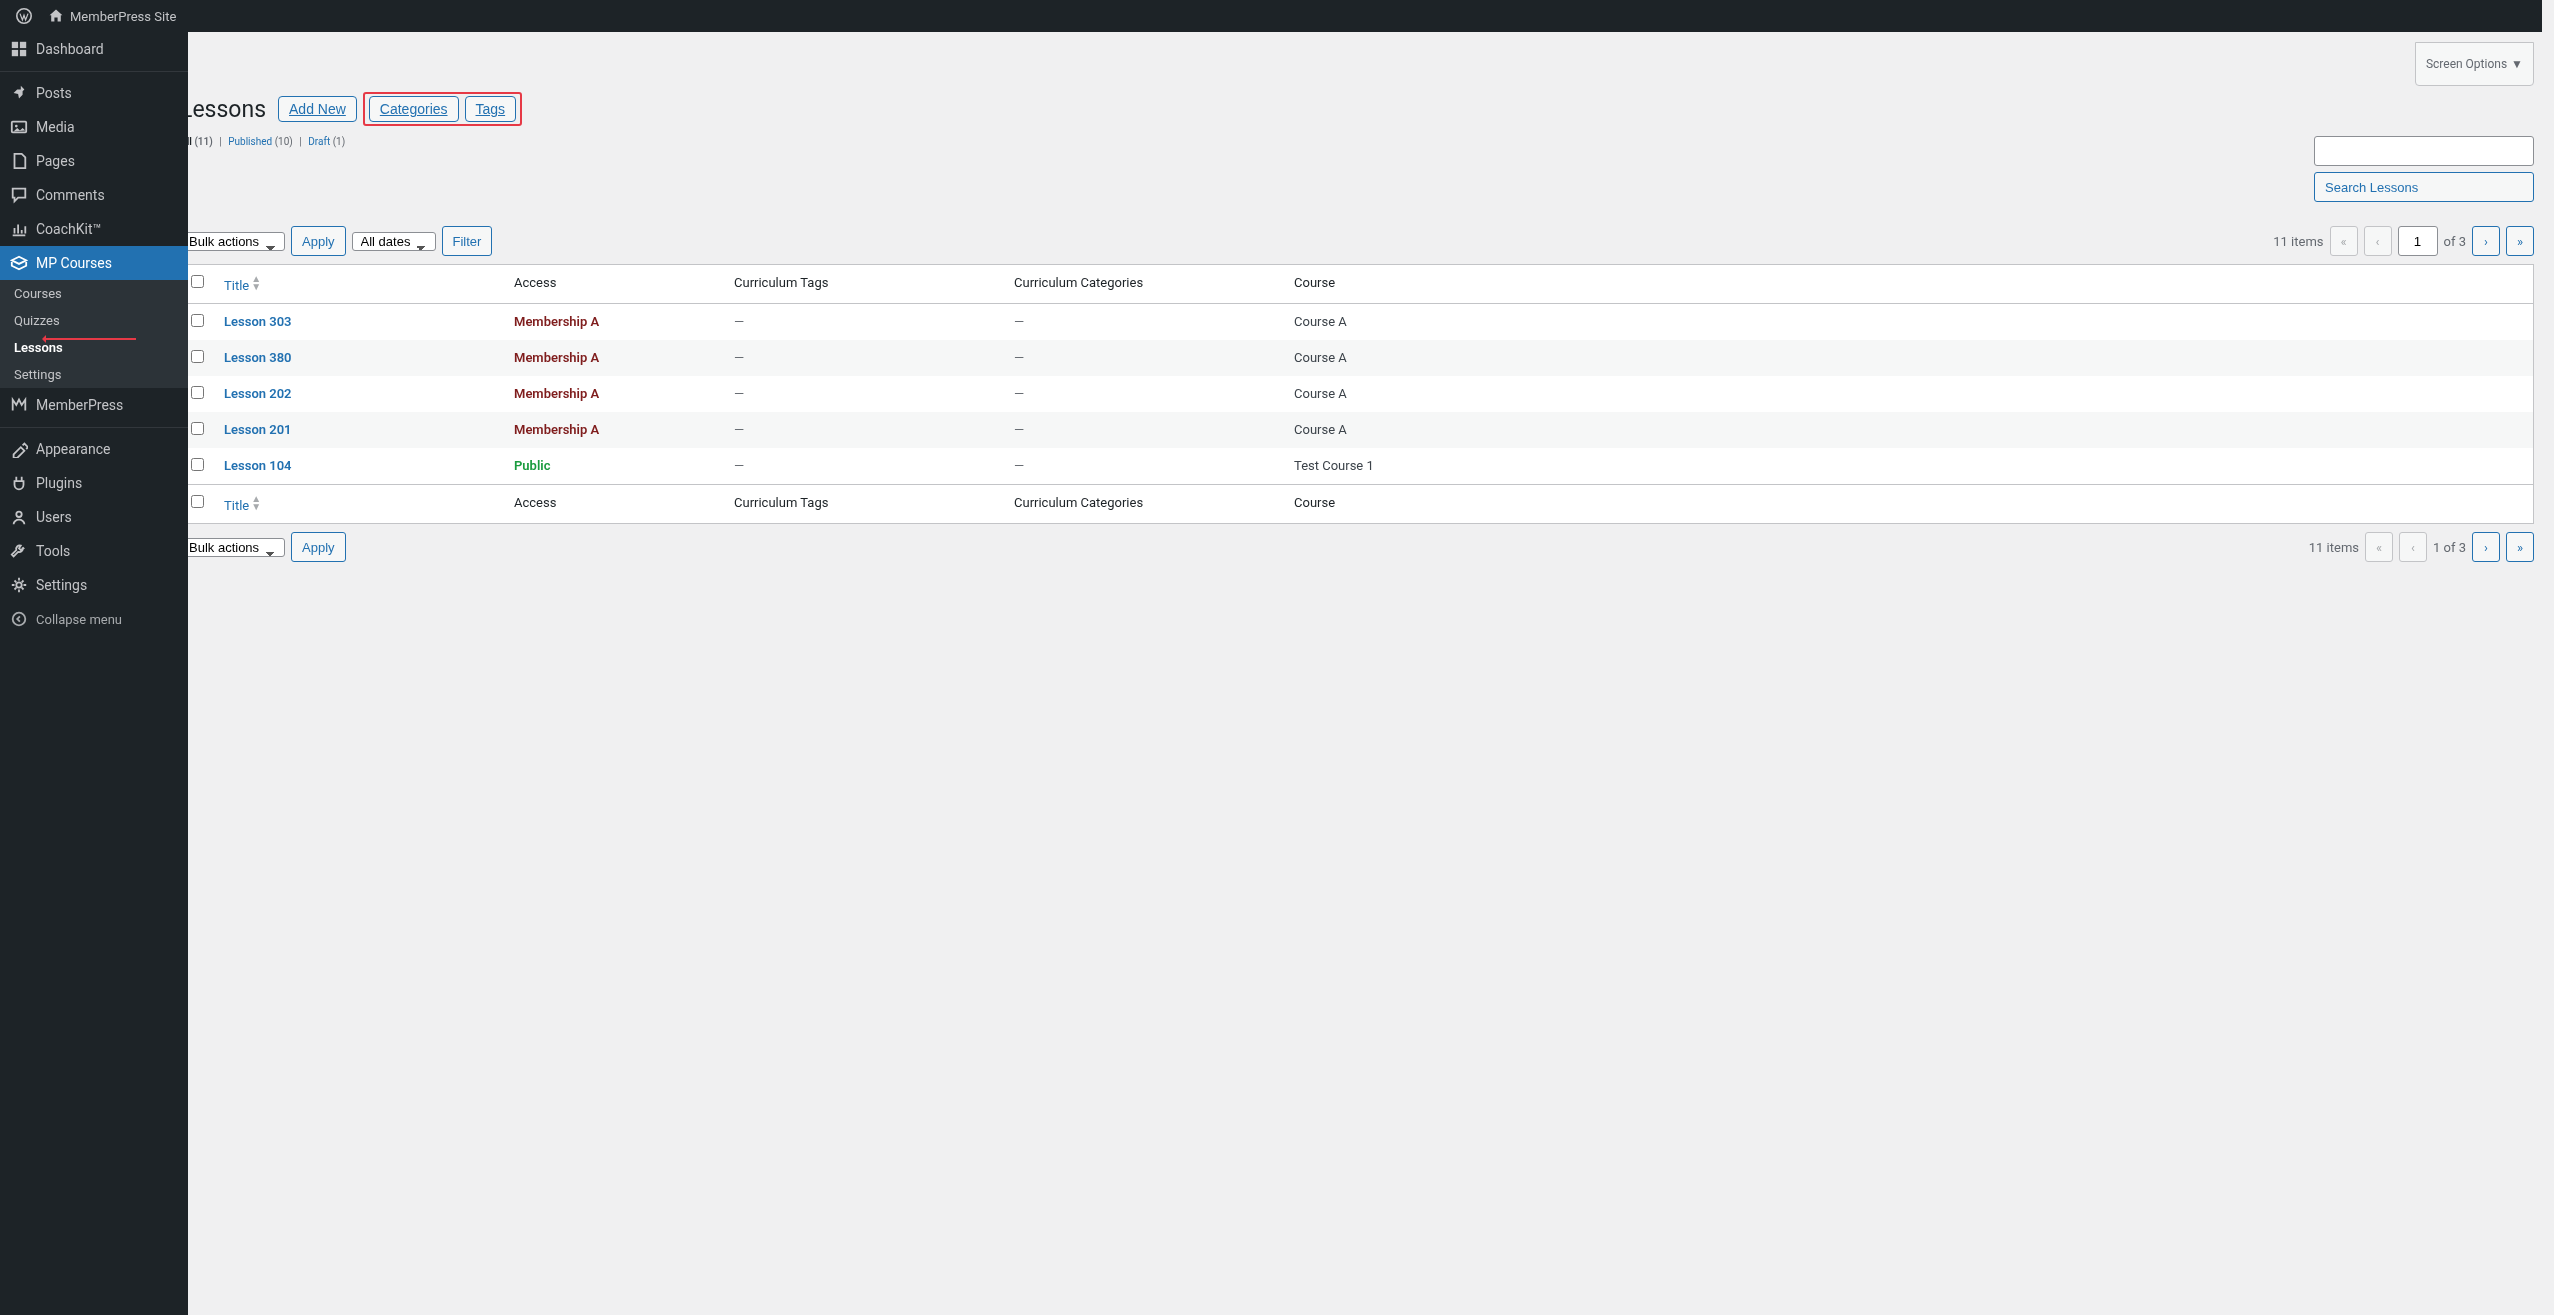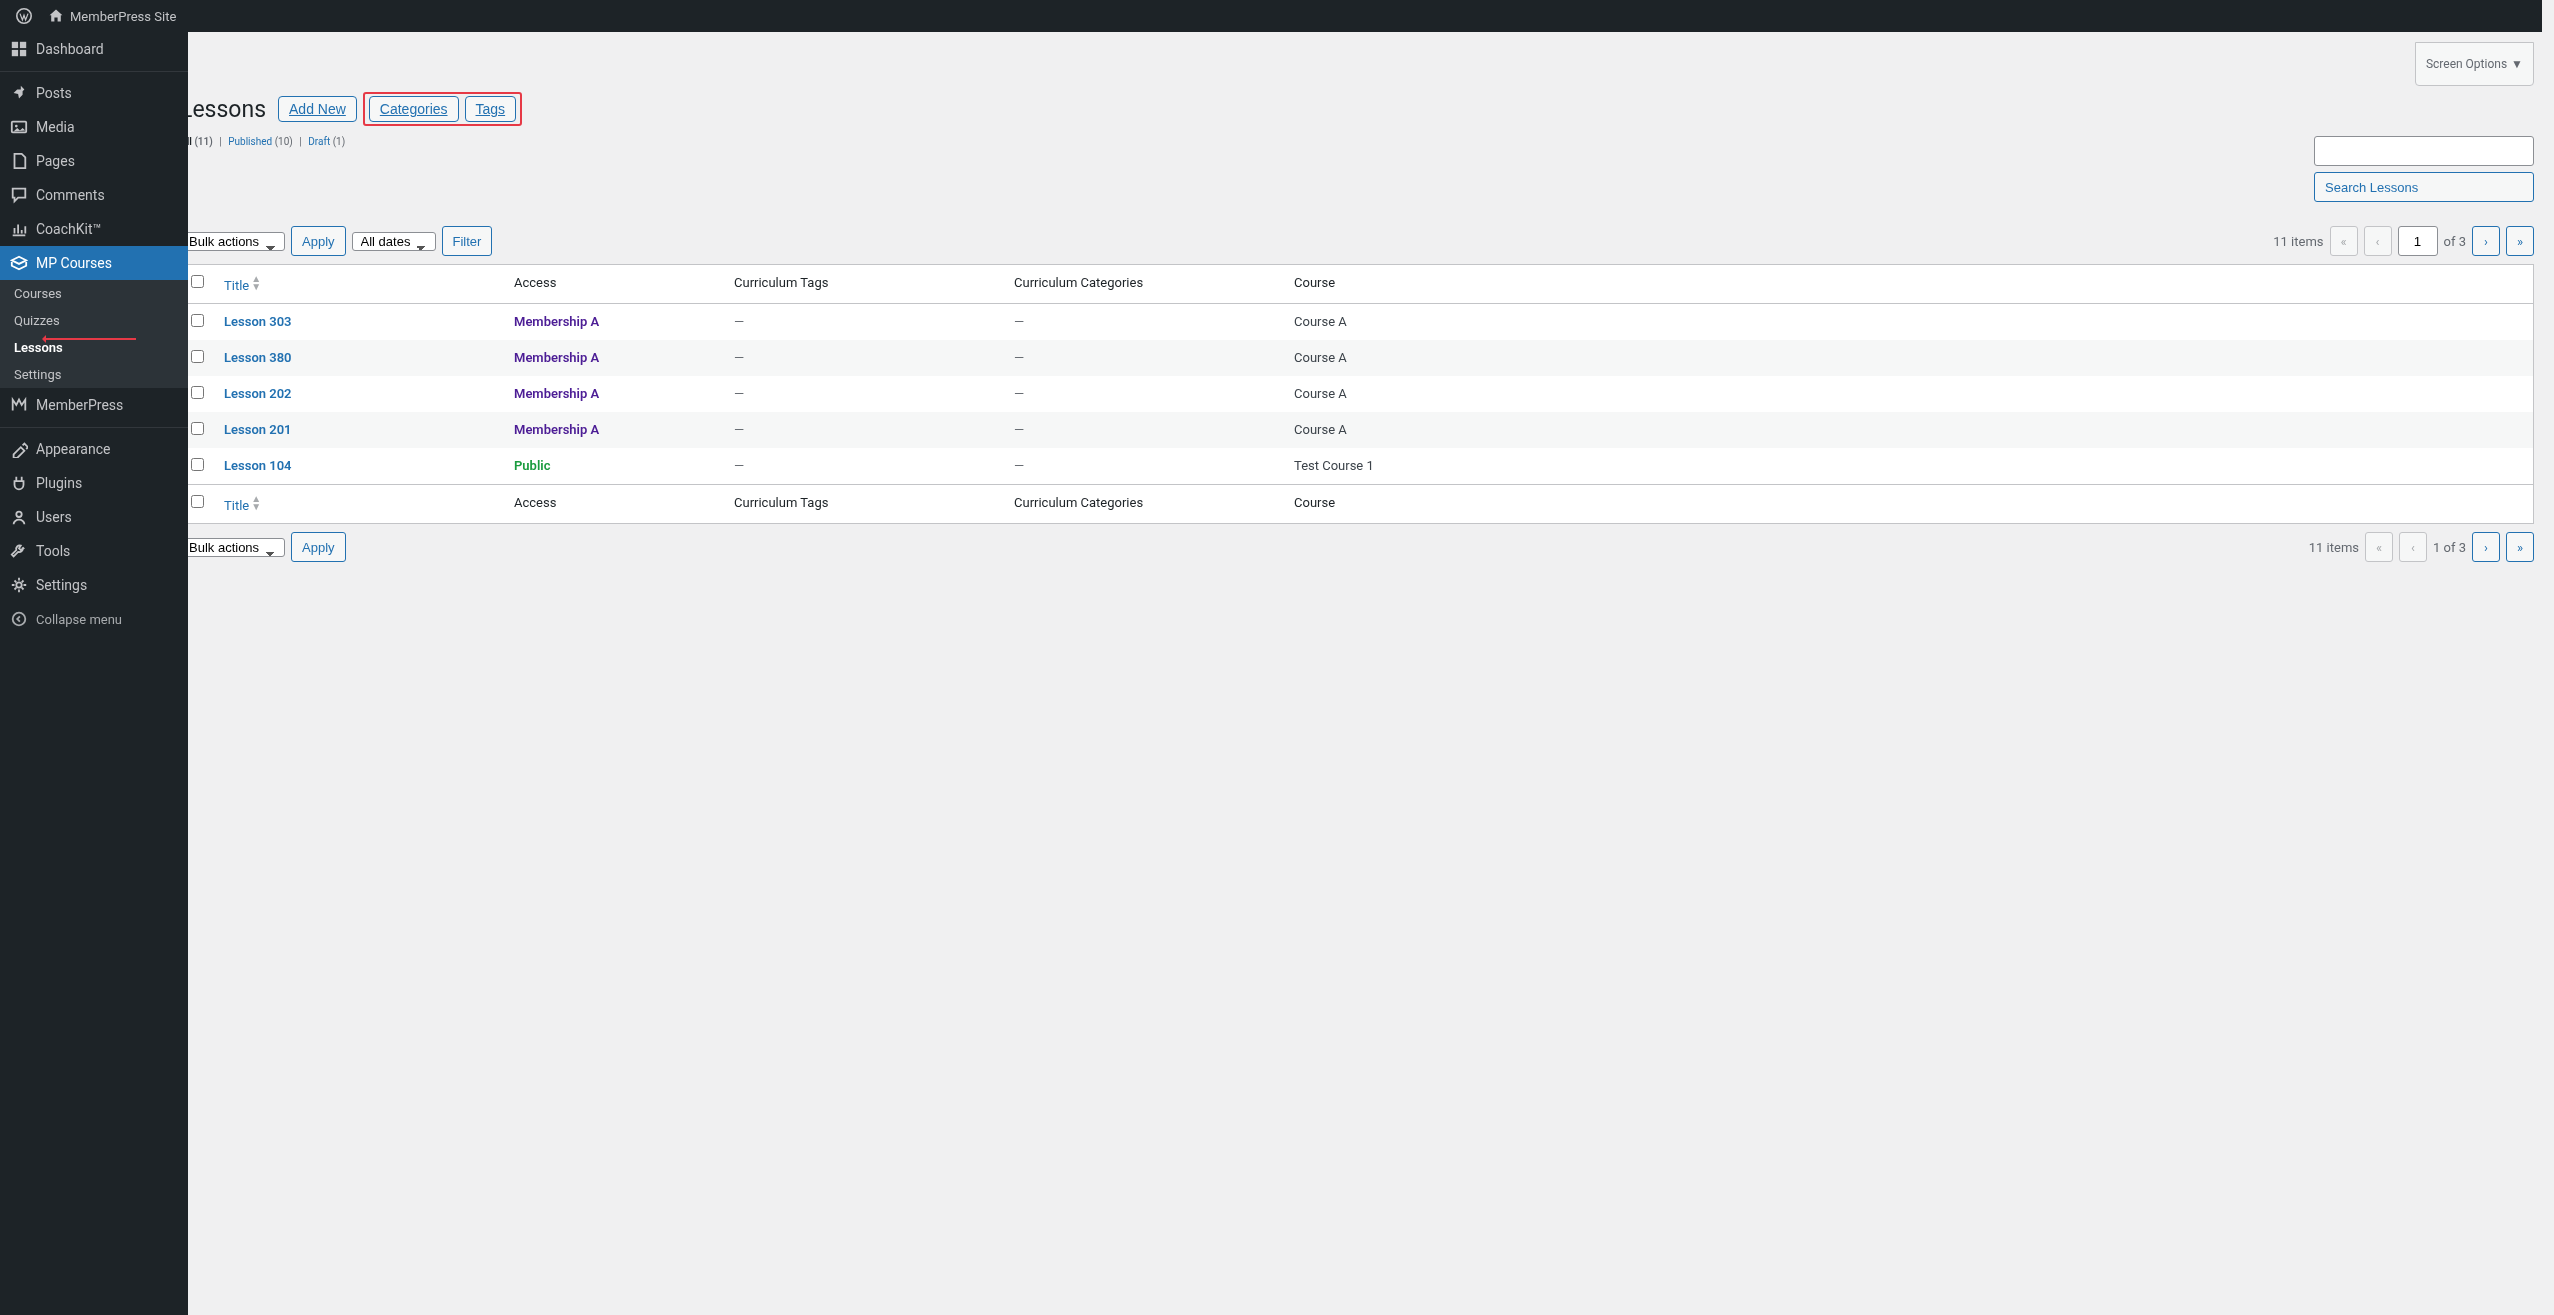--- a/index.html
+++ b/index.html
@@ -151,21 +151,21 @@
   table.widefat tfoot th { border-top:1px solid #c3c4c7; border-bottom:none; }
   table.widefat tbody tr:nth-child(odd) { background:#fff; }
   table.widefat tbody tr:nth-child(even) { background:#f6f7f7; }
   table.widefat td:nth-child(1), table.widefat th:nth-child(1) { width:30px; }
   .col-title { width:290px; }
   .col-access { width:220px; }
   .col-tags { width:280px; }
   .col-cats { width:280px; }
   .col-course { }
   .row-title { color:#2271b1; font-weight:600; cursor:pointer; }
-  .access-membership { color:#4c1d95; font-weight:600; }
+  .access-membership { color:#7f1d1d; font-weight:600; }
   .access-public { color:#1a9b3e; font-weight:600; }
   .dash { color:#646970; }
   .sort-icon { font-size:10px; color:#a7aaad; margin-left:2px; display:inline-block; line-height:8px; }
 
   
   .arrow-annotation {
     position:absolute;
     height:2px;
     background:#e63946;
     top:4px;

